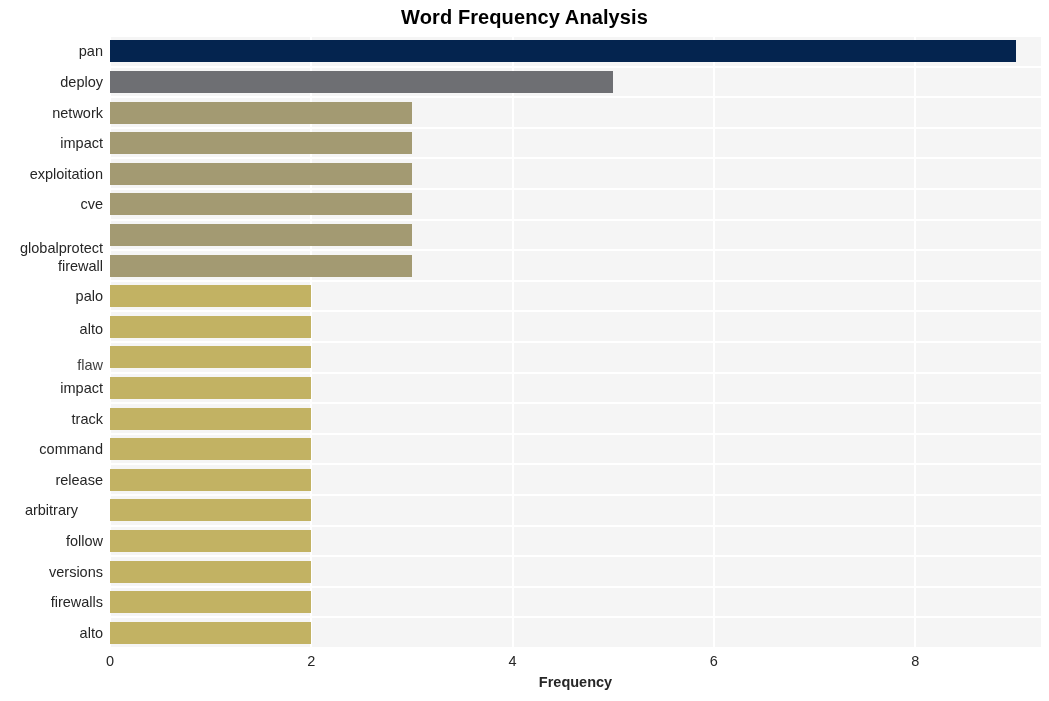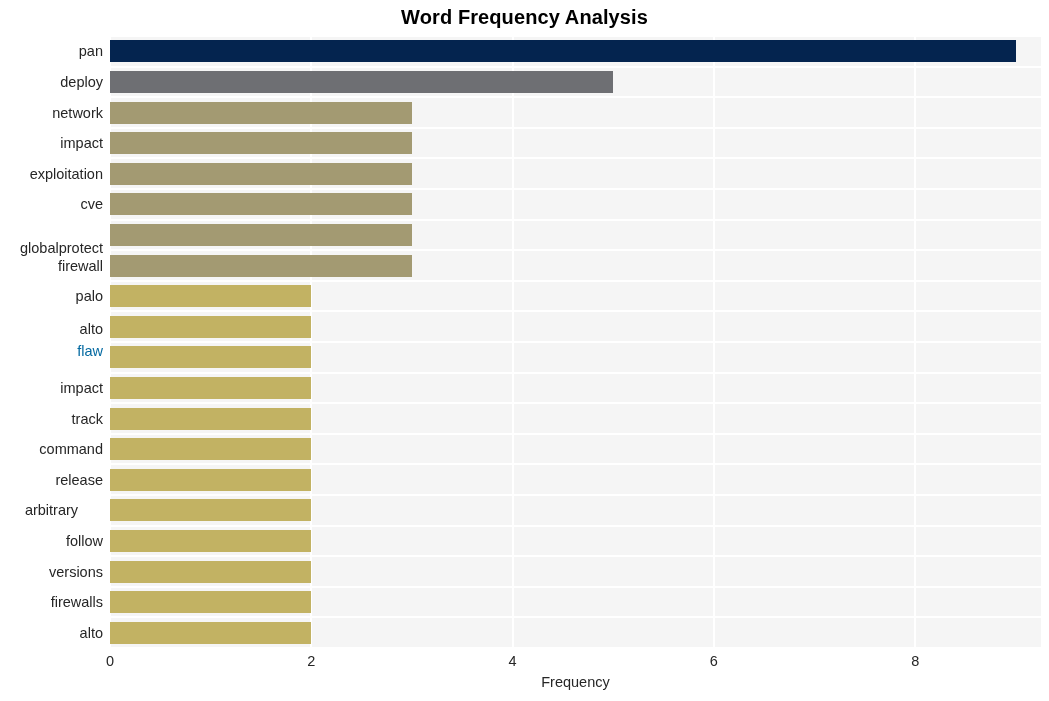--- a/index.html
+++ b/index.html
@@ -105,20 +105,21 @@
     white-space: nowrap;
   }
   #x-axis-title {
     position: absolute;
     left: 110px;
     top: 674px;
     width: 931px;
     text-align: center;
     font-size: 14.5px;
     color: #262626;
+    font-weight: bold;
   }
 </style>
 </head>
 <body>
 
 <div id="chart-root" style="background: rgb(255, 255, 255);">
 
   <div id="chart-title">Word Frequency Analysis</div>
 
   <div id="plot-area" style="background: rgb(245, 245, 245);">
@@ -178,21 +179,21 @@
       <div class="tick-label" style="top: 7.3px; color: rgb(38, 38, 38);">pan</div>
       <div class="tick-label" style="top: 37.9px; color: rgb(38, 38, 38);">deploy</div>
       <div class="tick-label" style="top: 68.5px; color: rgb(38, 38, 38);">network</div>
       <div class="tick-label" style="top: 99.1px; color: rgb(38, 38, 38);">impact</div>
       <div class="tick-label" style="top: 129.7px; color: rgb(38, 38, 38);">exploitation</div>
       <div class="tick-label" style="top: 160.3px; color: rgb(38, 38, 38);">cve</div>
       <div class="tick-label" style="top: 204px; color: rgb(38, 38, 38); margin-left: 36px;">globalprotect</div>
       <div class="tick-label" style="top: 221.5px; color: rgb(38, 38, 38);">firewall</div>
       <div class="tick-label" style="top: 252.1px; color: rgb(38, 38, 38);">palo</div>
       <div class="tick-label" style="top: 285px; color: rgb(38, 38, 38); margin-left: 24px;">alto</div>
-      <div class="tick-label" style="top: 307px; color: #0369a1;">flaw</div>
+      <div class="tick-label" style="top: 321px; color: #404040;">flaw</div>
       <div class="tick-label" style="top: 343.9px; color: rgb(38, 38, 38);">impact</div>
       <div class="tick-label" style="top: 374.5px; color: rgb(38, 38, 38);">track</div>
       <div class="tick-label" style="top: 405.1px; color: rgb(38, 38, 38);">command</div>
       <div class="tick-label" style="top: 435.7px; color: rgb(38, 38, 38);">release</div>
       <div class="tick-label" style="top: 466.3px; color: rgb(38, 38, 38); text-align: center;">arbitrary</div>
       <div class="tick-label" style="top: 496.9px; color: rgb(38, 38, 38);">follow</div>
       <div class="tick-label" style="top: 527.5px; color: rgb(38, 38, 38);">versions</div>
       <div class="tick-label" style="top: 558.1px; color: rgb(38, 38, 38);">firewalls</div>
       <div class="tick-label" style="top: 588.7px; color: rgb(38, 38, 38);">alto</div>
     </div>

